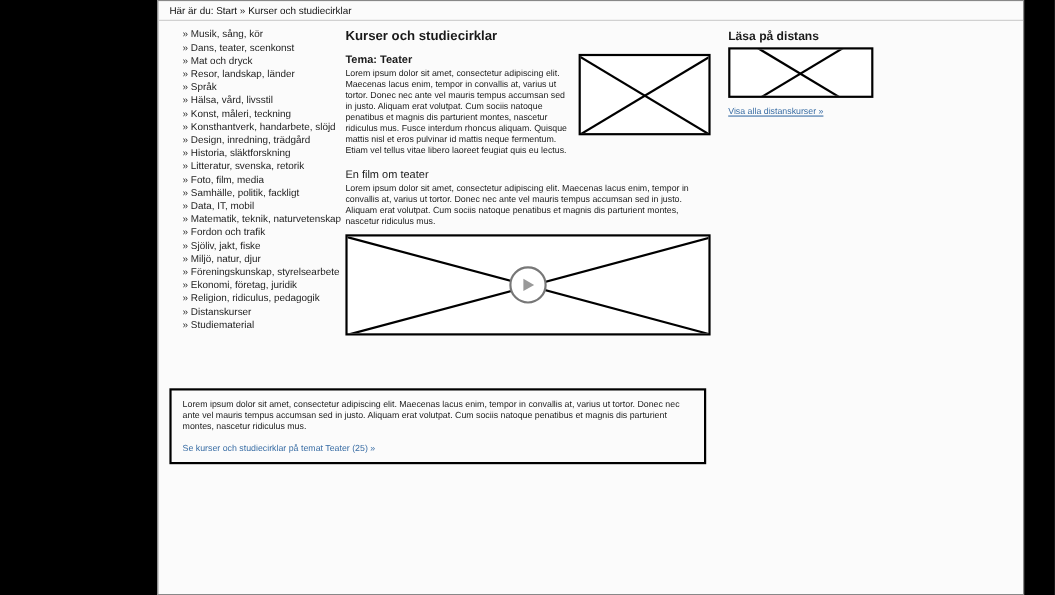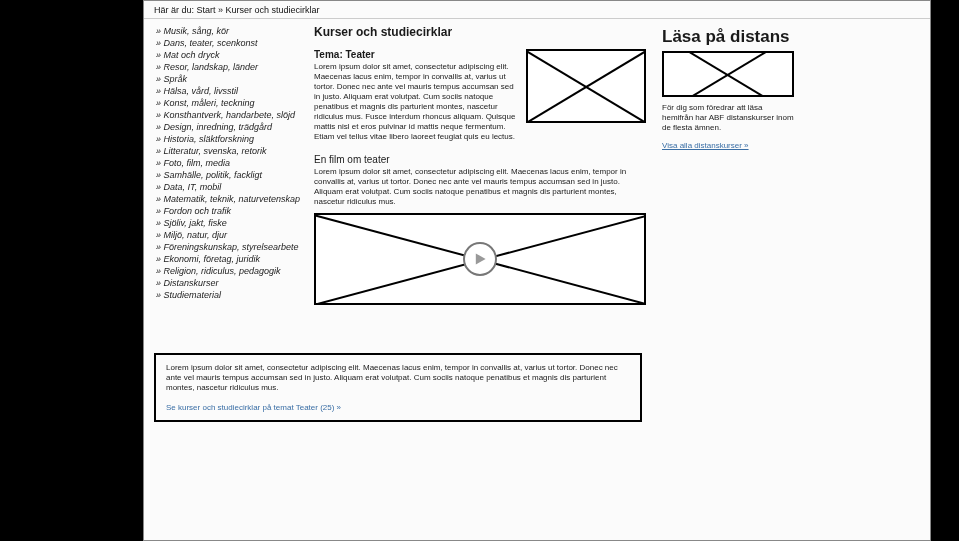--- a/index.html
+++ b/index.html
@@ -29,25 +29,24 @@
   }
   .breadcrumb a { color: #111; text-decoration: none; }
   .columns {
     display: flex;
     align-items: flex-start;
     padding: 4px 0 0 0;
   }
   
   .sidebar {
     width: 170px;
-    padding: 2px 6px 2px 12px;
+    padding: 2px 6px 2px 22px;
     font-size: 9px;
     line-height: 12px;
     color: #222;
-    font-style: italic;
   }
   .sidebar .item::before {
     content: "» ";
   }
   .sidebar .item {
     white-space: nowrap;
   }
   
   .main {
     width: 340px;
@@ -155,21 +154,21 @@
     text-decoration: none;
     display: inline-block;
     margin-top: 4px;
     text-align: right;
   }
   
   .rightcol {
     width: 150px;
     padding: 2px 10px 0 8px;
   }
-  .rightcol .h-title { font-size: 17px; margin-bottom: 4px;}
+  .rightcol .h-title { font-size: 11px; margin-bottom: 4px;}
   .rightcol .imgph { width: 100%; height: 46px; margin-bottom: 6px;}
   .rightcol .para { font-size: 8px; line-height: 10px;}
   .link2 {
     color: #3a6ea5;
     font-size: 8px;
     display: inline-block;
     margin-top: 2px;
   }
 </style>
 </head>
@@ -230,21 +229,20 @@
           <svg width="14" height="14" viewBox="0 0 10 10">
               <polygon points="2,1 9,5 2,9" fill="#999"></polygon>
             </svg>
         </div>
       </div>
     </div>
 
     <div class="rightcol">
       <div class="h-title">Läsa på distans</div>
       <div class="imgph"></div>
-      <div class="para">För dig som föredrar att läsa hemifrån har ABF distanskurser inom de flesta ämnen.</div>
       <a href="#" class="link2">Visa alla distanskurser »</a>
     </div>
 
   </div>
 
   <div class="lowerbox">
     <div class="para">Lorem ipsum dolor sit amet, consectetur adipiscing elit. Maecenas lacus enim, tempor in convallis at, varius ut tortor. Donec nec ante vel mauris tempus accumsan sed in justo. Aliquam erat volutpat. Cum sociis natoque penatibus et magnis dis parturient montes, nascetur ridiculus mus.</div>
     <a href="#" class="link">Se kurser och studiecirklar på temat Teater (25) »</a>
   </div>
 </div>

